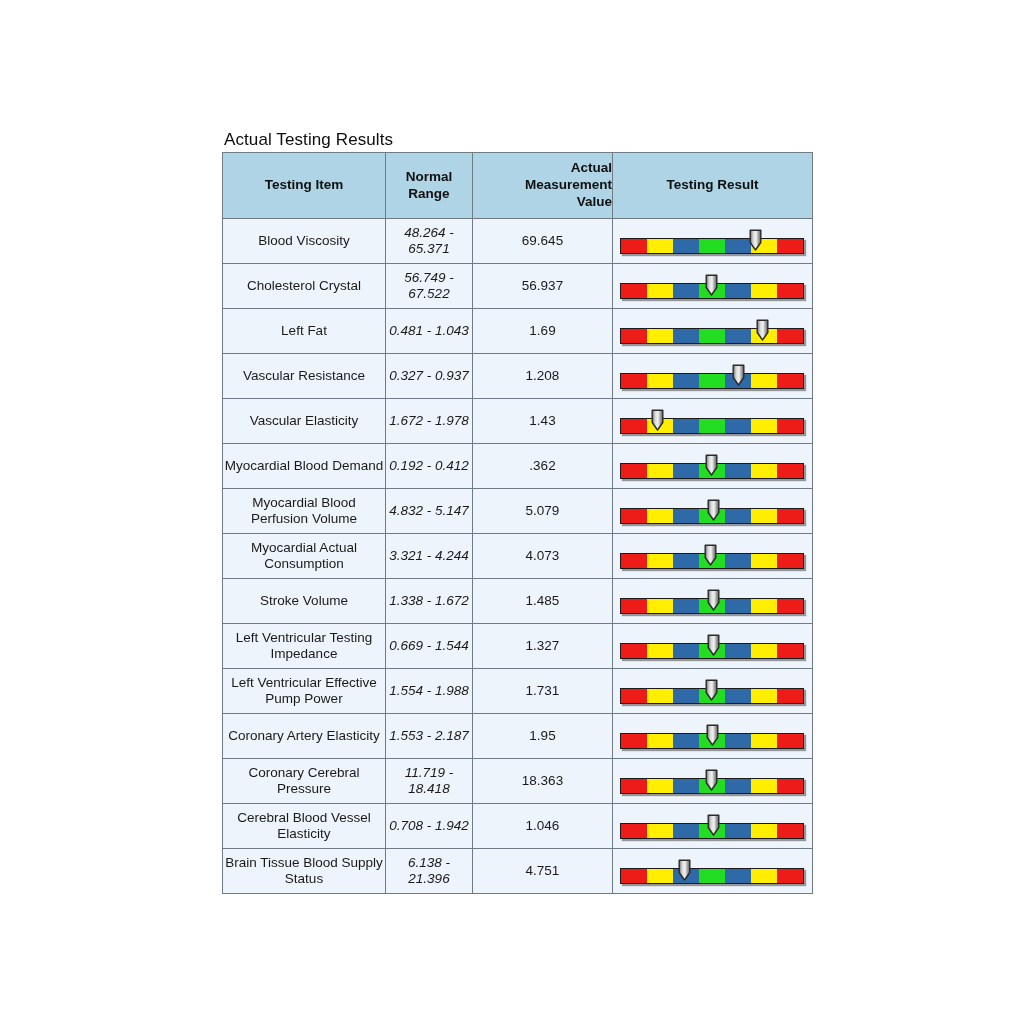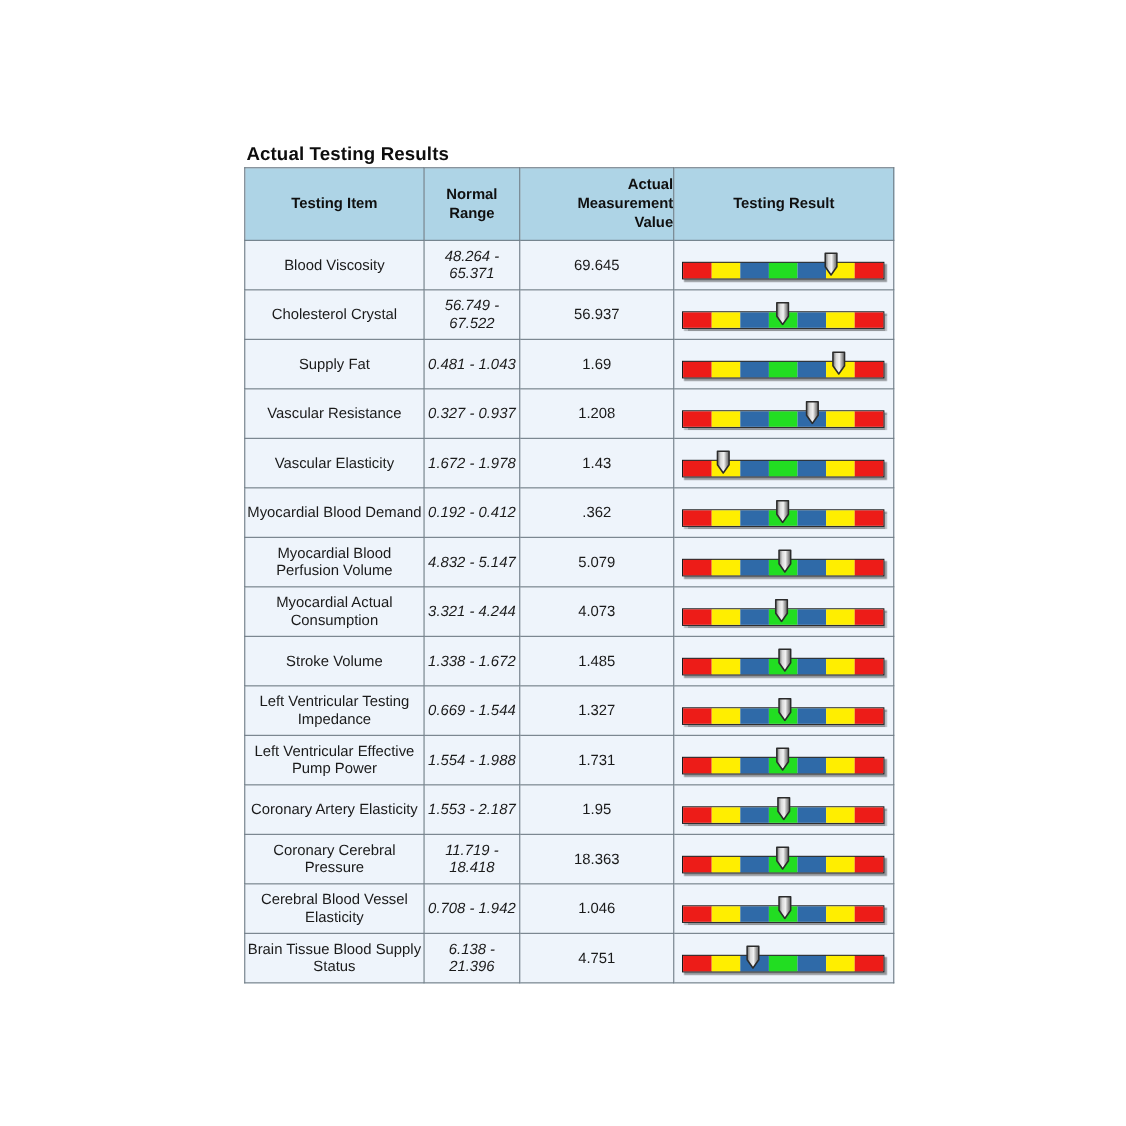--- a/index.html
+++ b/index.html
@@ -15,21 +15,21 @@
     position: relative;
     width: 1024px;
     height: 1024px;
     background: #ffffff;
   }
   #title {
     position: absolute;
     left: 224px;
     top: 130px;
     font-size: 17px;
-    font-weight: bold;
+    font-weight: normal;
     color: #0d0d0d;
     letter-spacing: 0.1px;
     white-space: nowrap;
   }
   #results-table {
     position: absolute;
     left: 222px;
     top: 152px;
     width: 588px;
     border-collapse: collapse;
@@ -182,21 +182,21 @@
                       <stop offset="100%" stop-color="#646464"></stop>
                     </linearGradient>
                   </defs>
                   <path d="M1.2 1.2 H11.8 V13.5 L6.5 21 L1.2 13.5 Z" fill="url(#mg1)" stroke="#2b2b2b" stroke-width="1.4" stroke-linejoin="round"></path>
                 </svg>
               </div>
             </div>
           </td>
         </tr>
         <tr>
-          <td class="col-item">Supply Fat</td>
+          <td class="col-item">Left Fat</td>
           <td class="col-range">0.481 - 1.043</td>
           <td class="col-value">1.69</td>
           <td class="col-result">
             <div class="bar-wrap">
               <div class="bar">
                 <div class="seg red"></div>
                 <div class="seg yellow"></div>
                 <div class="seg blue"></div>
                 <div class="seg green"></div>
                 <div class="seg blue"></div>

